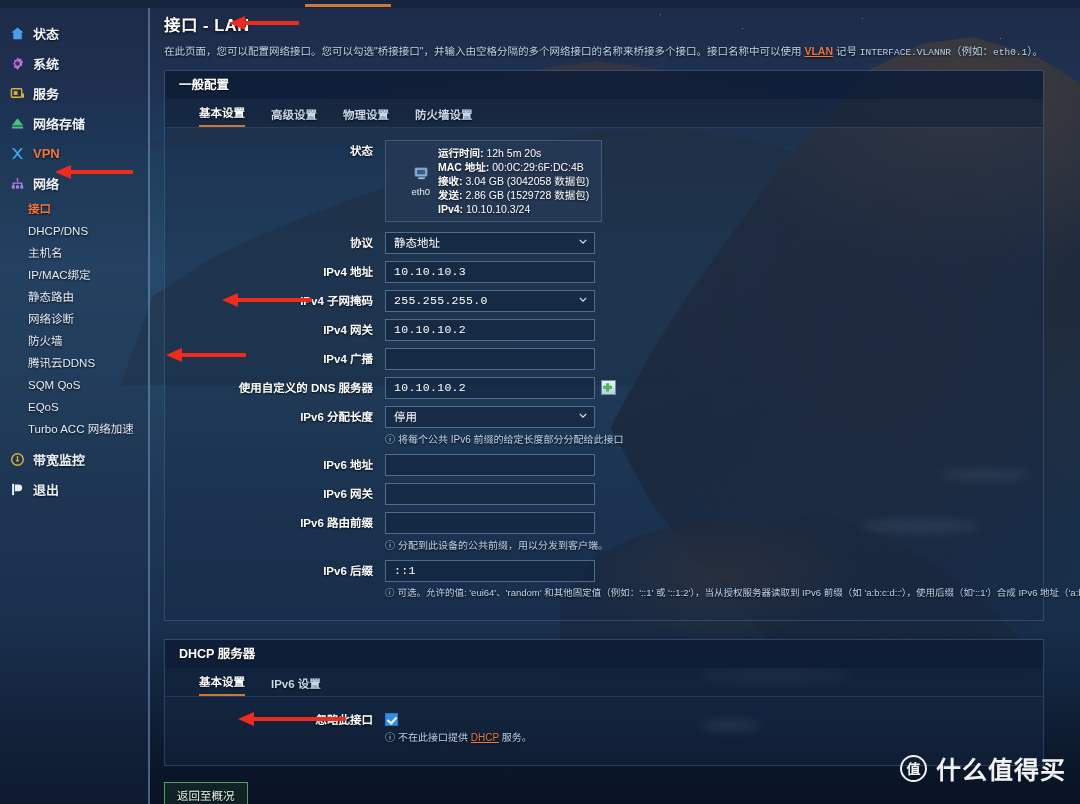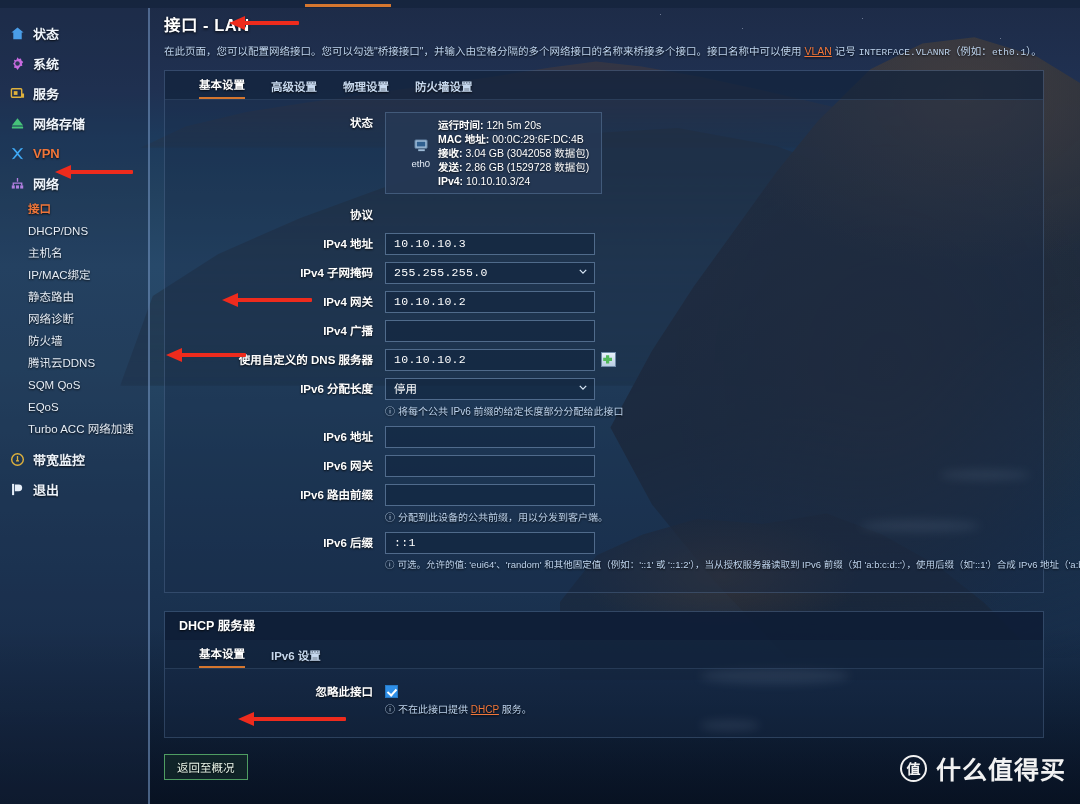--- a/index.html
+++ b/index.html
@@ -135,21 +135,21 @@
   #page-title {
     margin: 8px 0 0 12px;
     font-size: 16.5px; font-weight: bold; color: #ffffff;
     text-shadow: 0 1px 3px rgba(0,0,0,0.9); letter-spacing: .5px;
   }
   #page-desc {
     margin: 7px 0 0 12px;
     font-size: 10.5px; color: #bed4ee;
     text-shadow: 0 1px 2px rgba(0,0,0,0.9); white-space: nowrap;
   }
-  #page-desc .lnk { color: #f0763a; text-decoration: underline; font-weight: normal; }
+  #page-desc .lnk { color: #f0763a; text-decoration: underline; font-weight: bold; }
   #page-desc .mono { font-family: "Liberation Mono", "DejaVu Sans Mono", monospace;
                      font-size: 9.5px; letter-spacing: 0; }
 
   .panel {
     margin: 12px 0 0 12px; width: 880px;
     background: rgba(24,42,70,0.38);
     border: 1px solid rgba(108,140,180,0.30);
   }
   .panel-head {
     height: 28px; line-height: 28px; padding-left: 14px;
@@ -390,20 +390,21 @@
 <div id="content">
 
   <div id="page-title">接口 - LAN</div>
 
   <div id="page-desc">
     <span>在此页面，您可以配置网络接口。您可以勾选"桥接接口"，并输入由空格分隔的多个网络接口的名称来桥接多个接口。接口名称中可以使用 </span><span class="lnk">VLAN</span><span> 记号 </span><span class="mono">INTERFACE.VLANNR</span><span>（例如：</span><span class="mono">eth0.1</span><span>）。</span>
   </div>
 
   
   <div class="panel">
+    <div class="panel-head">一般配置</div>
 
     <div class="tabs">
       <div class="tab active">基本设置</div>
       <div class="tab">高级设置</div>
       <div class="tab">物理设置</div>
       <div class="tab">防火墙设置</div>
     </div>
 
     <div class="panel-body">
 
@@ -435,20 +436,28 @@
               <div>
                 <b>IPv4:</b><span> 10.10.10.3/24</span>
               </div>
             </div>
           </div>
         </div>
       </div>
 
       <div class="row" style="margin-top:10px">
         <div class="row-label">协议</div>
+        <div class="row-field">
+          <div class="select-wrap">
+            <div class="ctl sans">静态地址</div>
+            <svg class="chev" viewBox="0 0 10 6">
+              <path d="M1 1l4 4 4-4" stroke="#d8e6f5" stroke-width="1.6" fill="none"></path>
+            </svg>
+          </div>
+        </div>
       </div>
 
       <div class="row">
         <div class="row-label">IPv4 地址</div>
         <div class="row-field">
           <div class="ctl">10.10.10.3</div>
         </div>
       </div>
 
       <div class="row">

